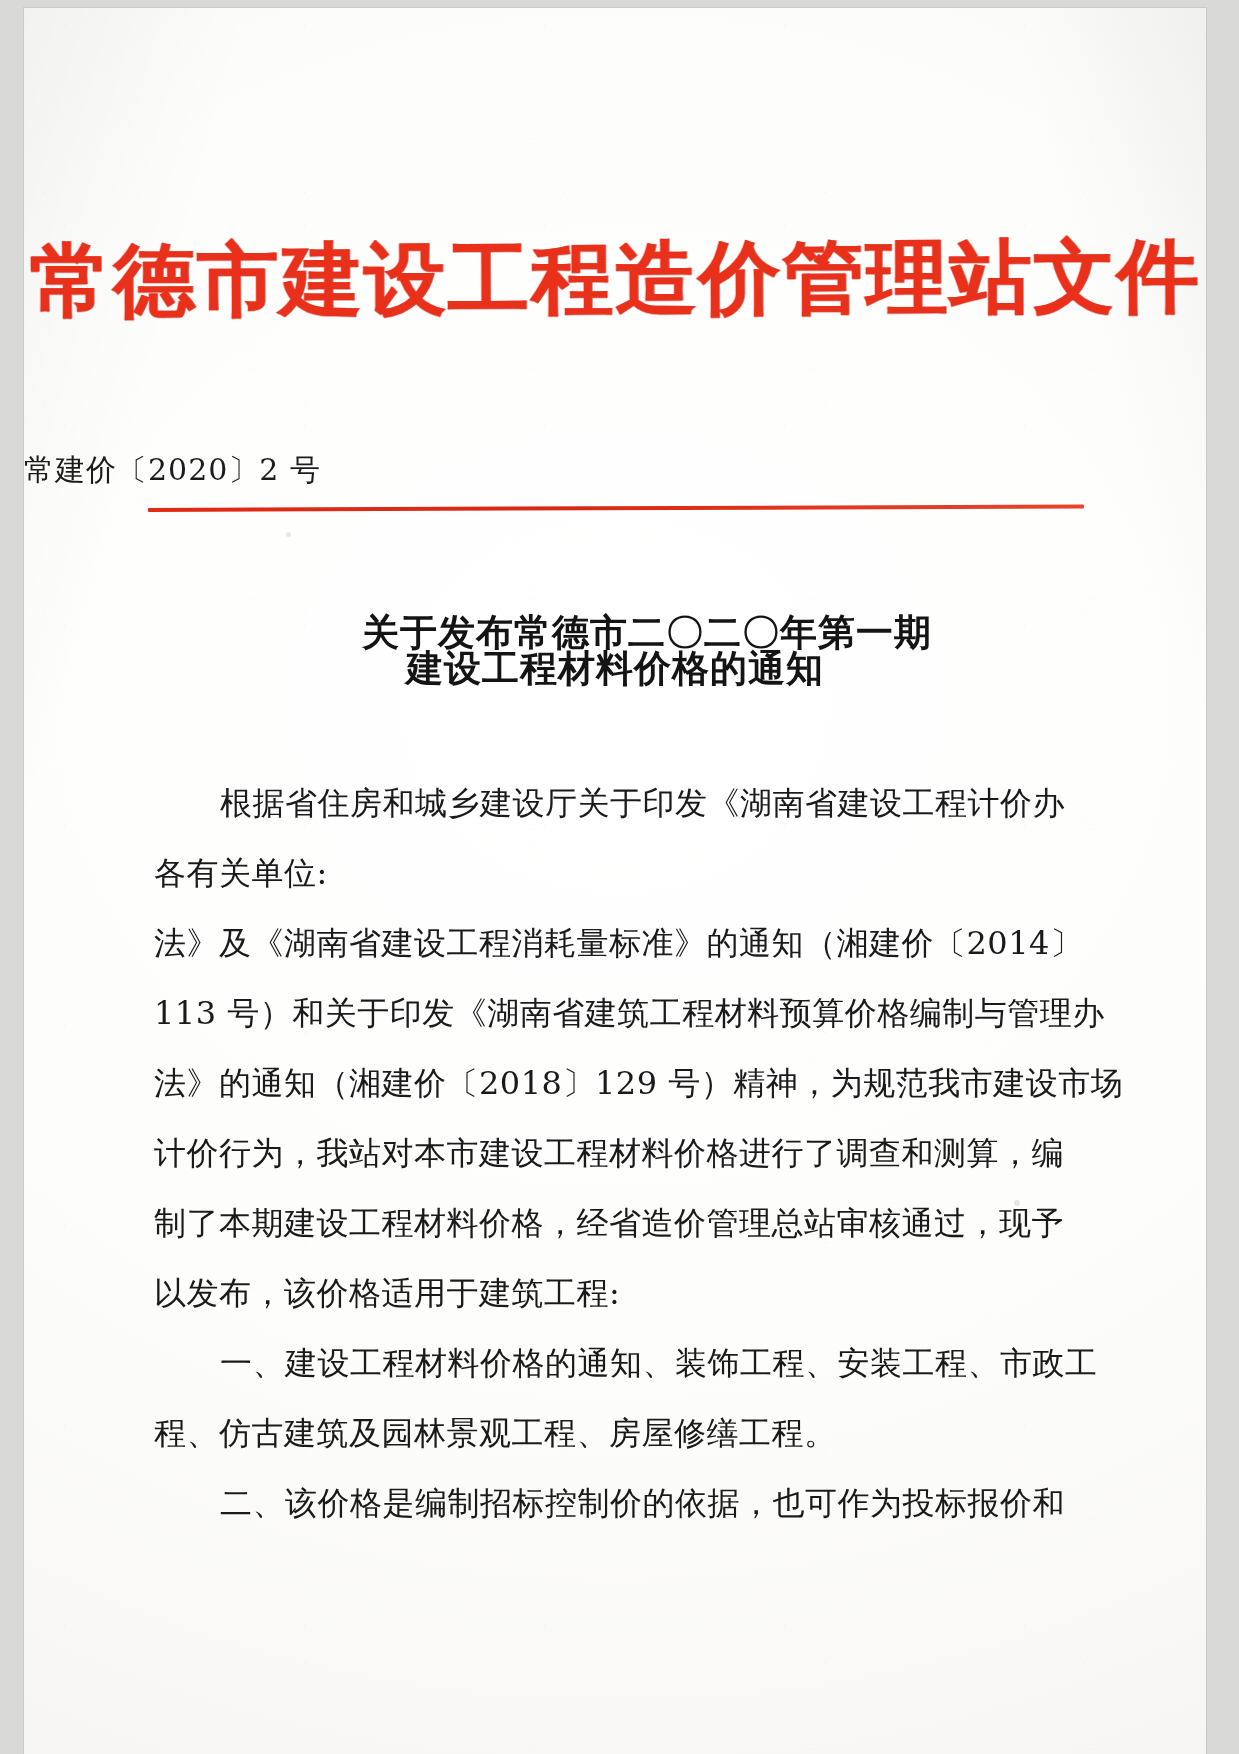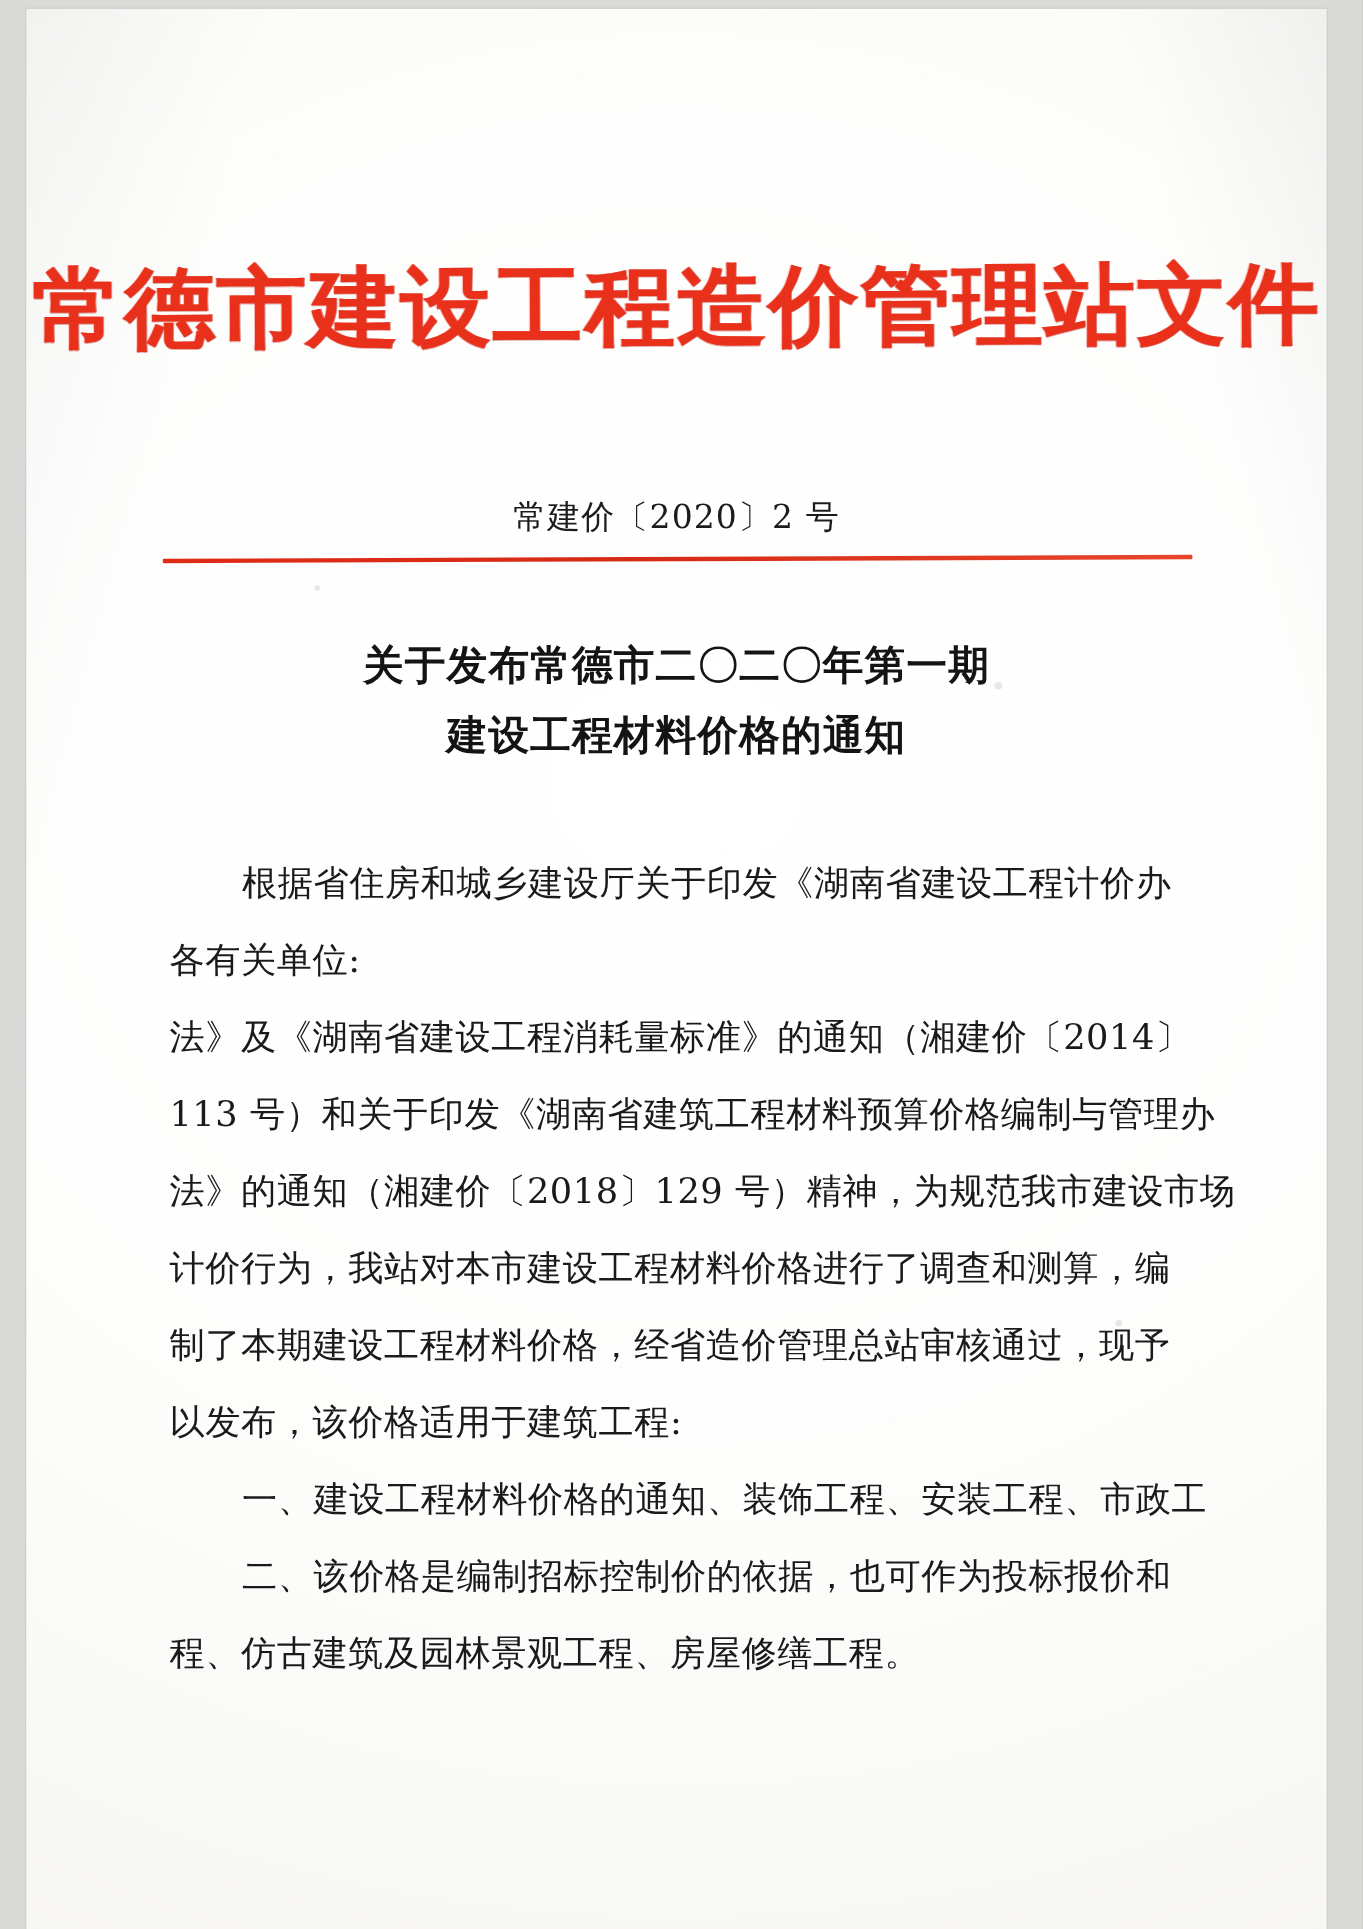--- a/index.html
+++ b/index.html
@@ -74,21 +74,20 @@
     transform: scaleX(1.02) rotate(-0.25deg);
     transform-origin: center center;
   }
 
   
   .docnum {
     position: absolute;
     left: 0;
     top: 442px;
     width: 1182px;
-    text-align: center;
     font-family: "DejaVu Serif", "Liberation Serif", serif;
     font-size: 30px;
     color: #1c1c1c;
     letter-spacing: 1px;
     white-space: nowrap;
   }
 
   
   .redrule {
     position: absolute;
@@ -108,21 +107,21 @@
     left: 0;
     width: 1182px;
     text-align: center;
     font-family: "Liberation Sans", "DejaVu Sans", sans-serif;
     font-weight: bold;
     font-size: 37px;
     color: #141414;
     letter-spacing: 1px;
     white-space: nowrap;
   }
-  .headline.l1 { top: 572px; }
+  .headline.l1 { top: 600px; margin-left: 32px; }
   .headline.l2 { top: 636px; }
 
   
   .bodytext {
     position: absolute;
     left: 130px;
     top: 760px;
     width: 884px;
     font-family: "DejaVu Serif", "Liberation Serif", serif;
     font-size: 32px;
@@ -167,23 +166,23 @@
 
         <div class="bodyline">各有关单位:</div>
         <div class="bodyline">法》及《湖南省建设工程消耗量标准》的通知（湘建价〔2014〕</div>
         <div class="bodyline">113 号）和关于印发《湖南省建筑工程材料预算价格编制与管理办</div>
         <div class="bodyline">法》的通知（湘建价〔2018〕129 号）精神，为规范我市建设市场</div>
         <div class="bodyline">计价行为，我站对本市建设工程材料价格进行了调查和测算，编</div>
         <div class="bodyline">制了本期建设工程材料价格，经省造价管理总站审核通过，现予</div>
         <div class="bodyline">以发布，该价格适用于建筑工程:</div>
 
         <div class="bodyline indent2">一、建设工程材料价格的通知、装饰工程、安装工程、市政工</div>
+        <div class="bodyline">程、仿古建筑及园林景观工程、房屋修缮工程。</div>
+
         <div class="bodyline indent2">二、该价格是编制招标控制价的依据，也可作为投标报价和</div>
-
-        <div class="bodyline">程、仿古建筑及园林景观工程、房屋修缮工程。</div>
 
       </div>
 
       <div class="smudge" style="left:880px; top:612px; width:7px; height:7px;"></div>
       <div class="smudge" style="left:990px; top:1192px; width:6px; height:6px;"></div>
       <div class="smudge" style="left:262px; top:524px; width:5px; height:5px;"></div>
     </div>
     <div id="grain"></div>
   </div>
 </div>

